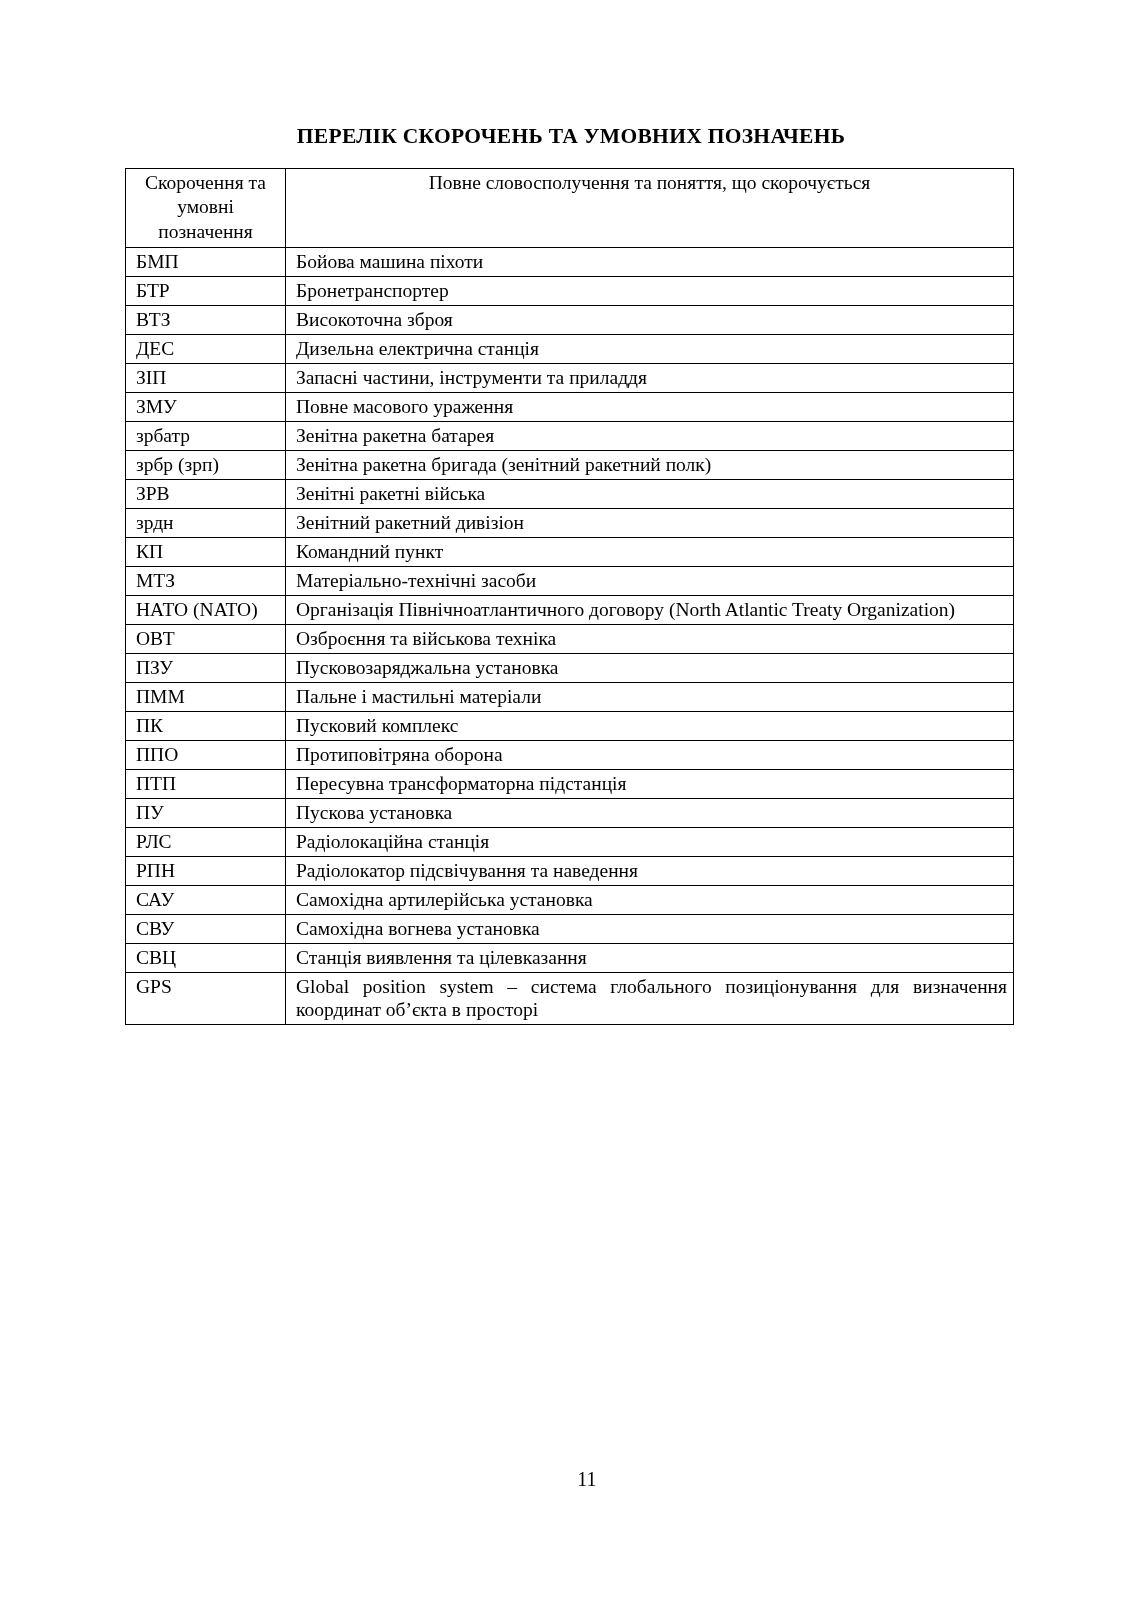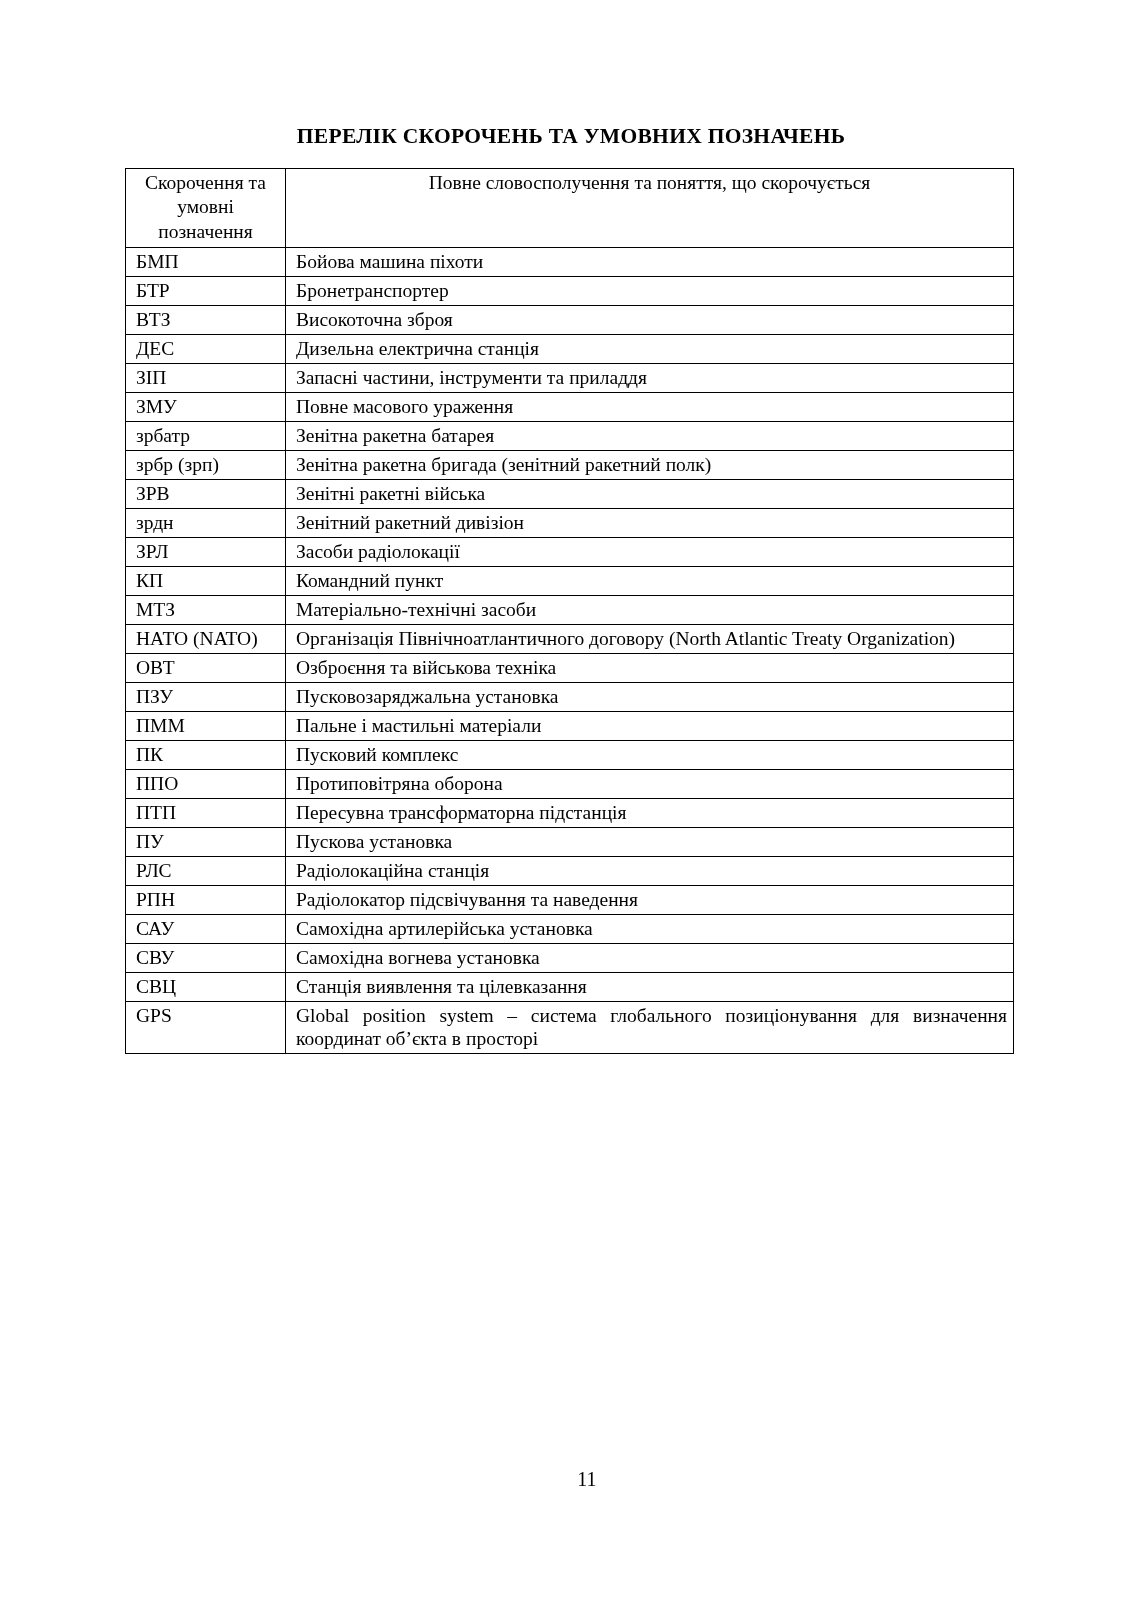--- a/index.html
+++ b/index.html
@@ -135,24 +135,20 @@
       </tr>
       <tr>
         <td>ЗРВ</td>
         <td>Зенітні ракетні війська</td>
       </tr>
       <tr>
         <td>зрдн</td>
         <td>Зенітний ракетний дивізіон</td>
       </tr>
       <tr>
-        <td>ЗРЛ</td>
-        <td>Засоби радіолокації</td>
-      </tr>
-      <tr>
         <td>КП</td>
         <td>Командний пункт</td>
       </tr>
       <tr>
         <td>МТЗ</td>
         <td>Матеріально-технічні засоби</td>
       </tr>
       <tr>
         <td>НАТО (NATO)</td>
         <td class="just">Організація Північноатлантичного договору (North Atlantic Treaty Organization)</td>

